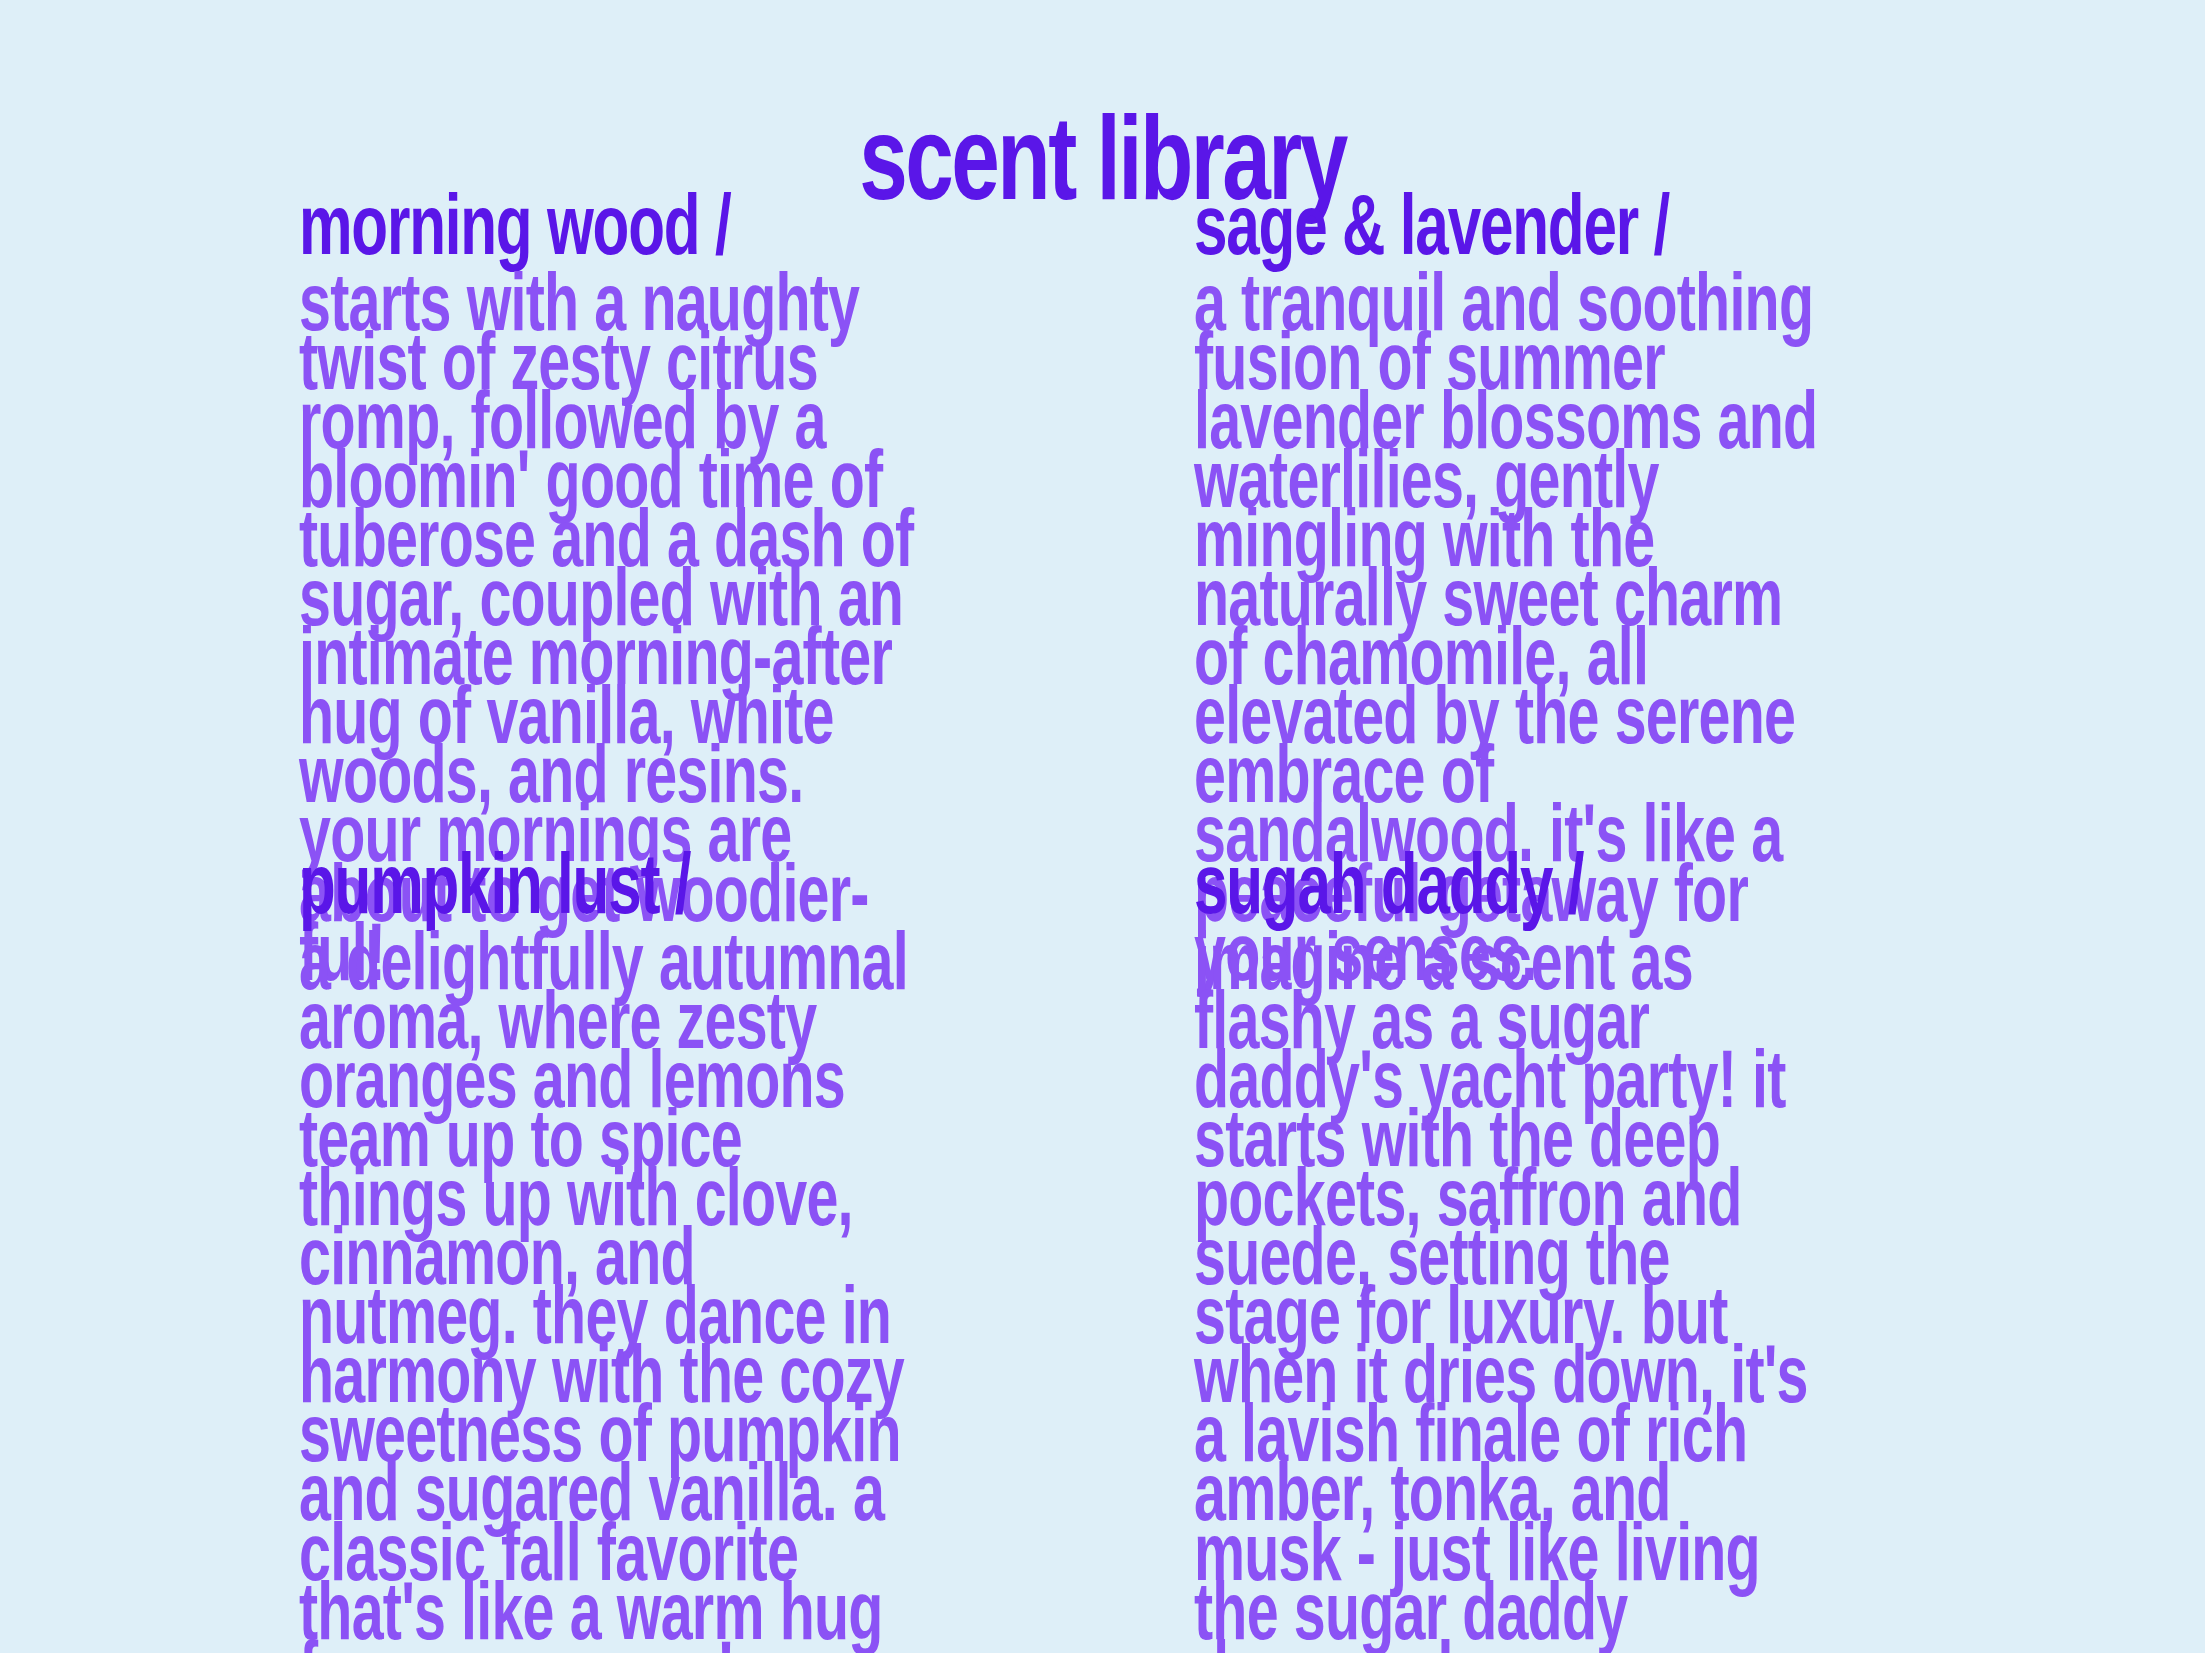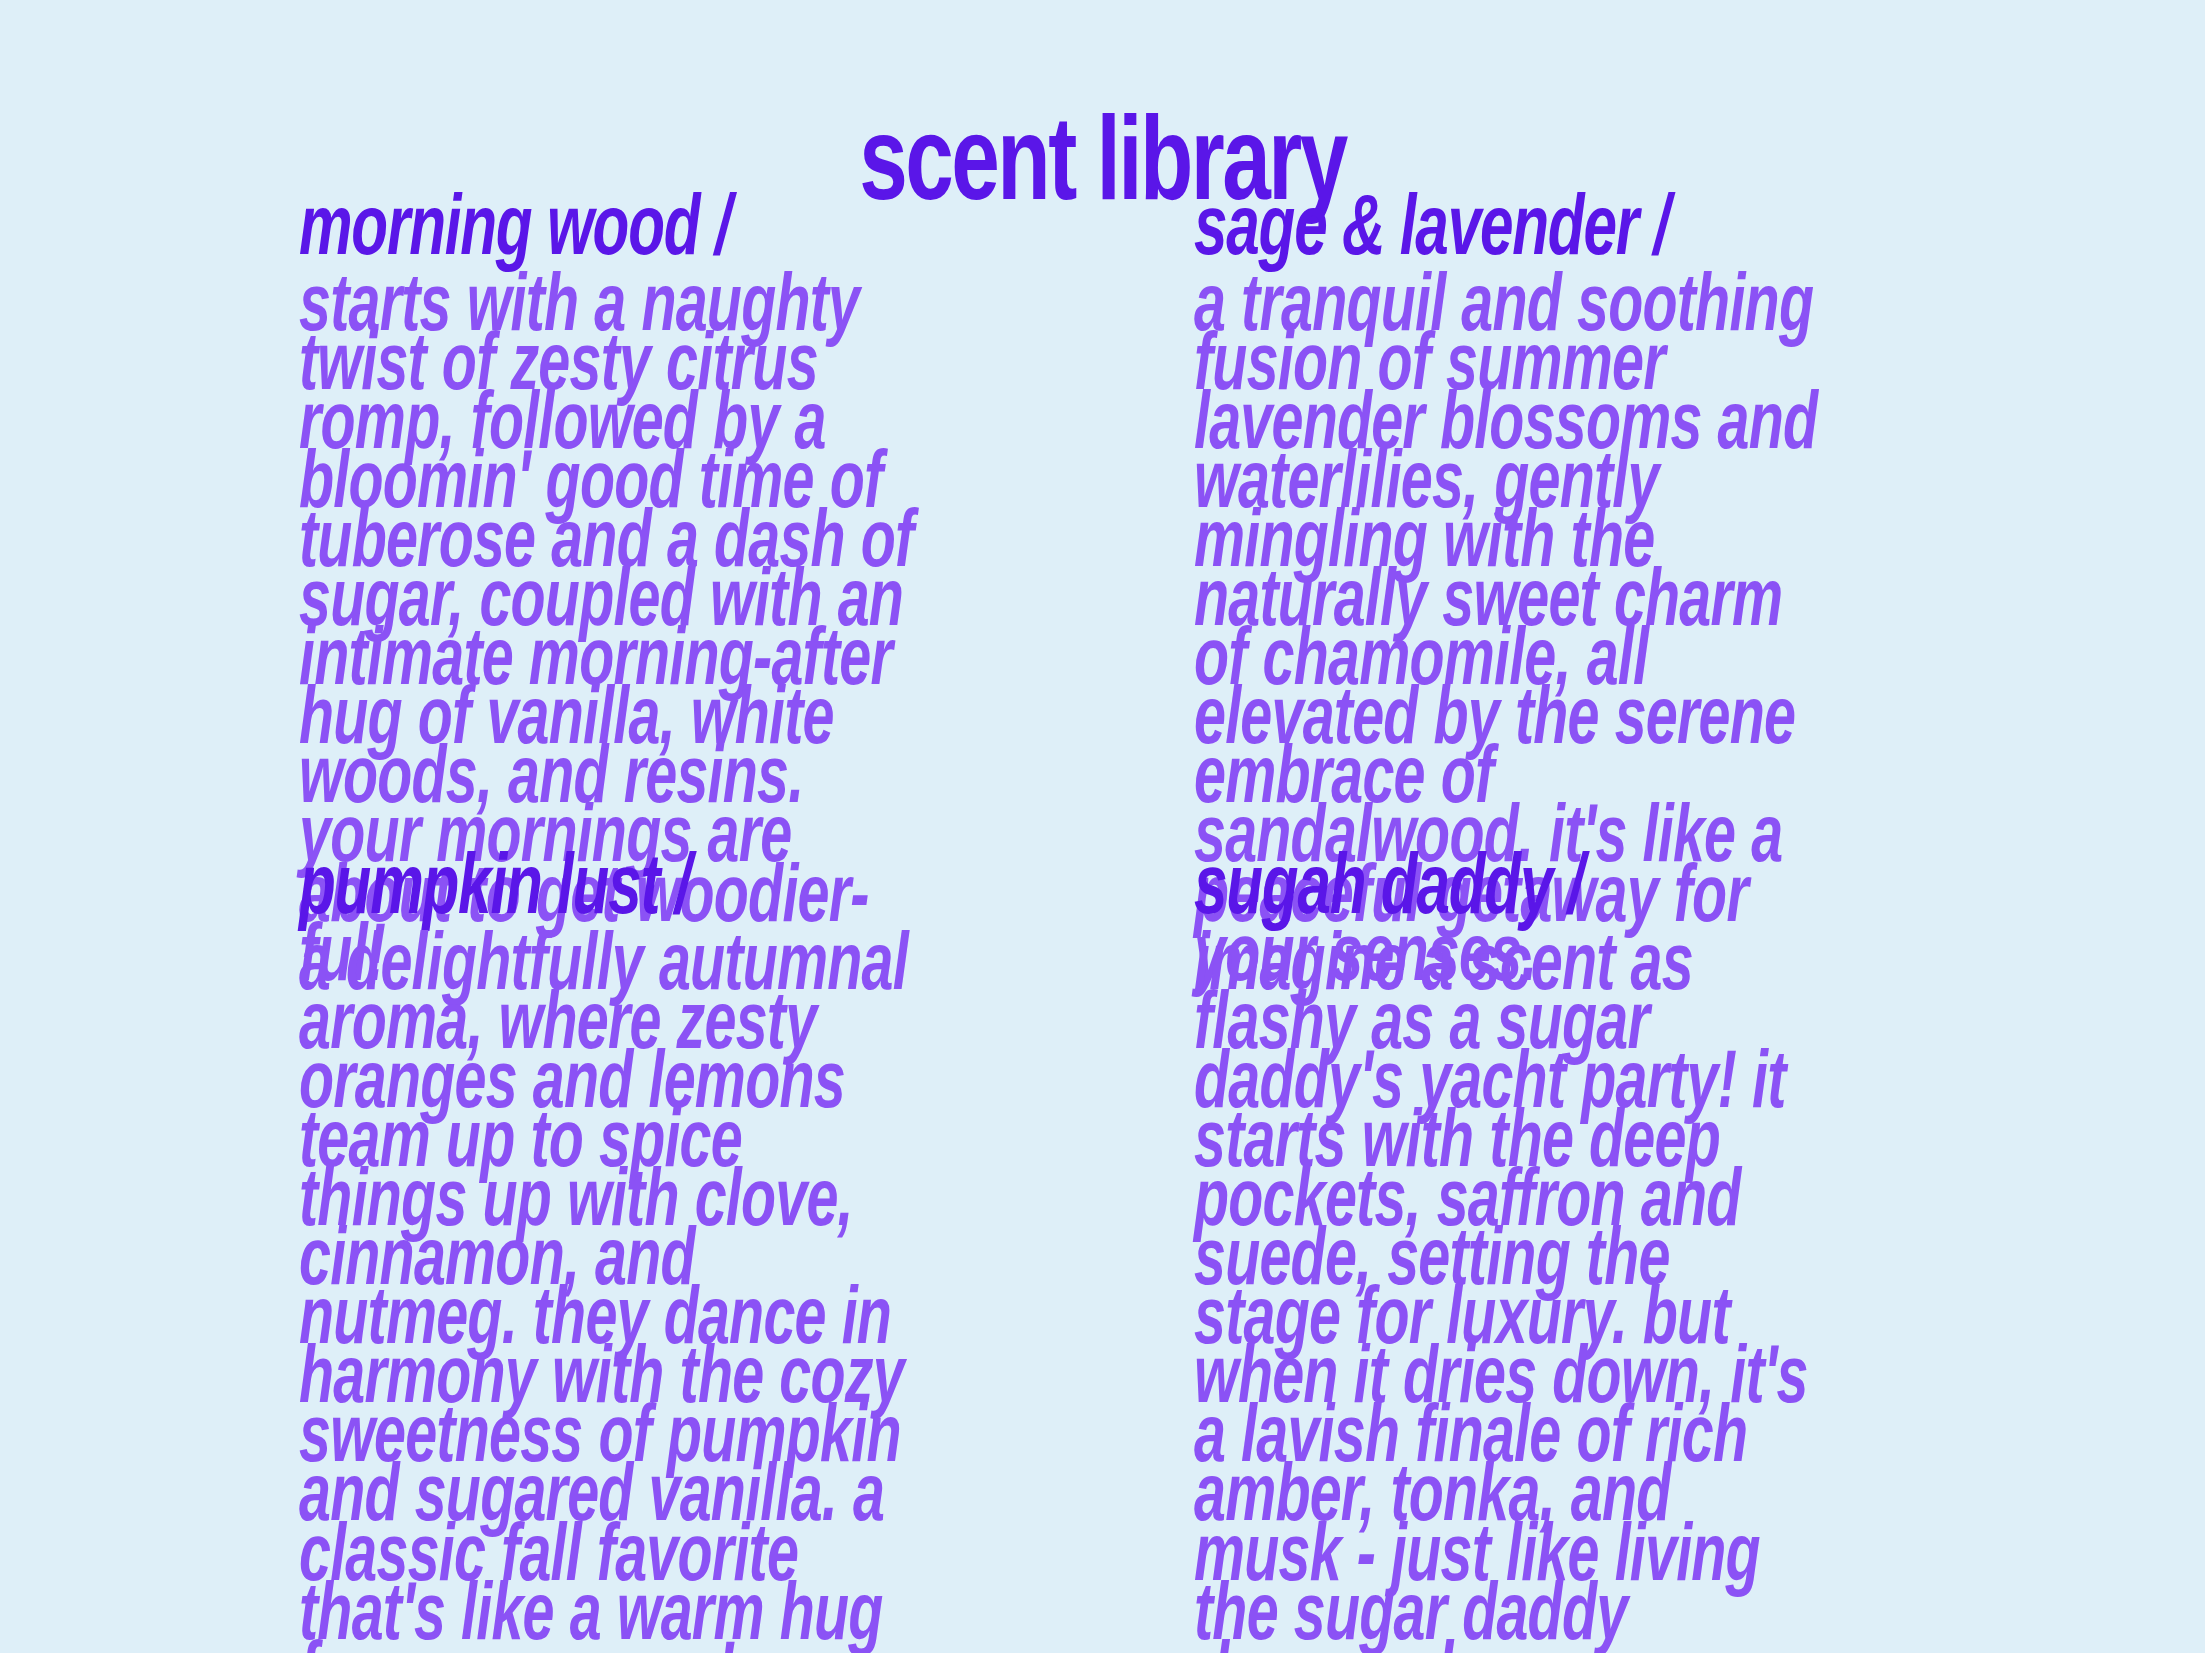--- a/index.html
+++ b/index.html
@@ -40,21 +40,20 @@
     top: 181px;
     left: 299px;
     width: 1792px;
     display: grid;
     grid-template-columns: 895px 897px;
     grid-template-rows: 659px auto;
   }
 
   .scent-entry {
     position: relative;
-    font-style: italic;
   }
 
   .scent-heading {
     color: #5a16e8;
     font-size: 86px;
     font-weight: 700;
     font-stretch: condensed;
     letter-spacing: -1.7px;
     line-height: 1.0;
     margin: 0 0 5.2px 0;

